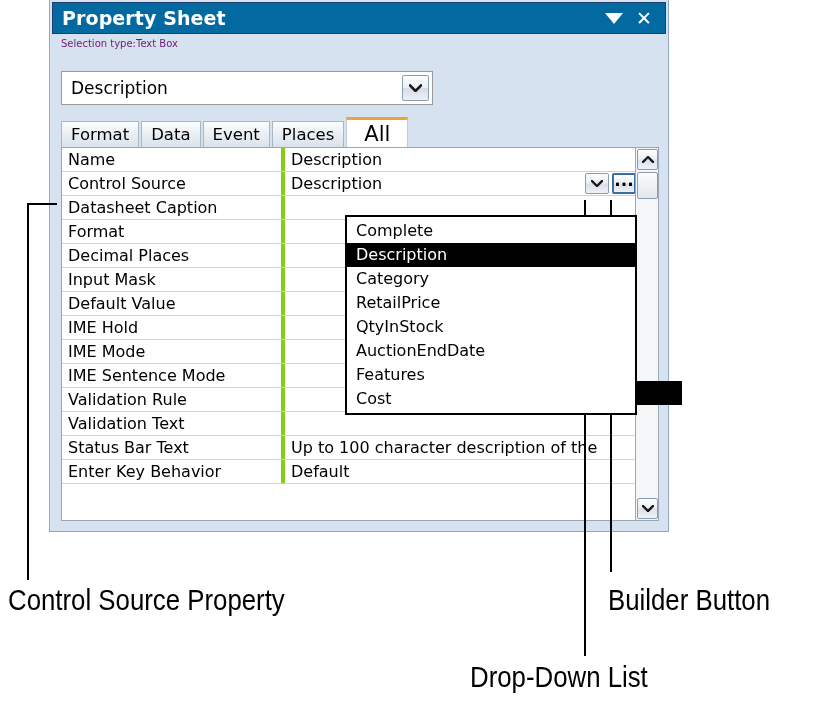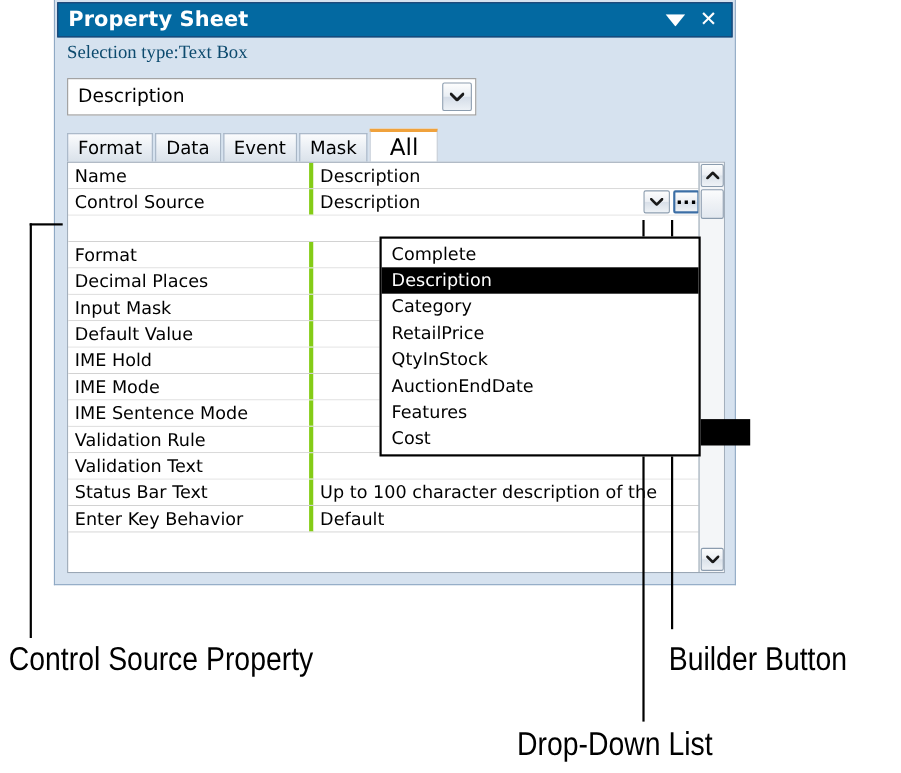--- a/index.html
+++ b/index.html
@@ -68,24 +68,23 @@
     font-size: 19px;
     font-weight: bold;
     font-family: "DejaVu Sans", sans-serif;
   }
 
   
   .selection-type {
     position: absolute;
     left: 11px;
     top: 38px;
-    font-size: 17px;
-    color: #0c4a6e;
-    white-space: nowrap;
-    font-family: Liberation Serif, serif;
+    font-size: 10px;
+    color: #701a75;
+    white-space: nowrap;
   }
 
   
   .object-combo {
     position: absolute;
     left: 11px;
     top: 71px;
     width: 372px;
     height: 34px;
     background: #ffffff;
@@ -356,21 +355,21 @@
     <div class="tab">
         <span>Format</span>
       </div>
     <div class="tab">
         <span>Data</span>
       </div>
     <div class="tab">
         <span>Event</span>
       </div>
     <div class="tab">
-        <span>Mask</span>
+        <span>Places</span>
       </div>
     <div class="tab active">
         <span>All</span>
       </div>
   </div>
 
   <div class="grid-wrap">
 
     <div class="grid-inner">
 
@@ -390,20 +389,21 @@
               </svg>
             </span>
             <span class="cs-builder-btn">
               <span class="dots">...</span>
             </span>
           </span>
         </div>
       </div>
 
       <div class="prop-row">
+        <div class="prop-name">Datasheet Caption</div>
         <div class="prop-value"></div>
       </div>
       <div class="prop-row">
         <div class="prop-name">Format</div>
         <div class="prop-value"></div>
       </div>
       <div class="prop-row">
         <div class="prop-name">Decimal Places</div>
         <div class="prop-value"></div>
       </div>

